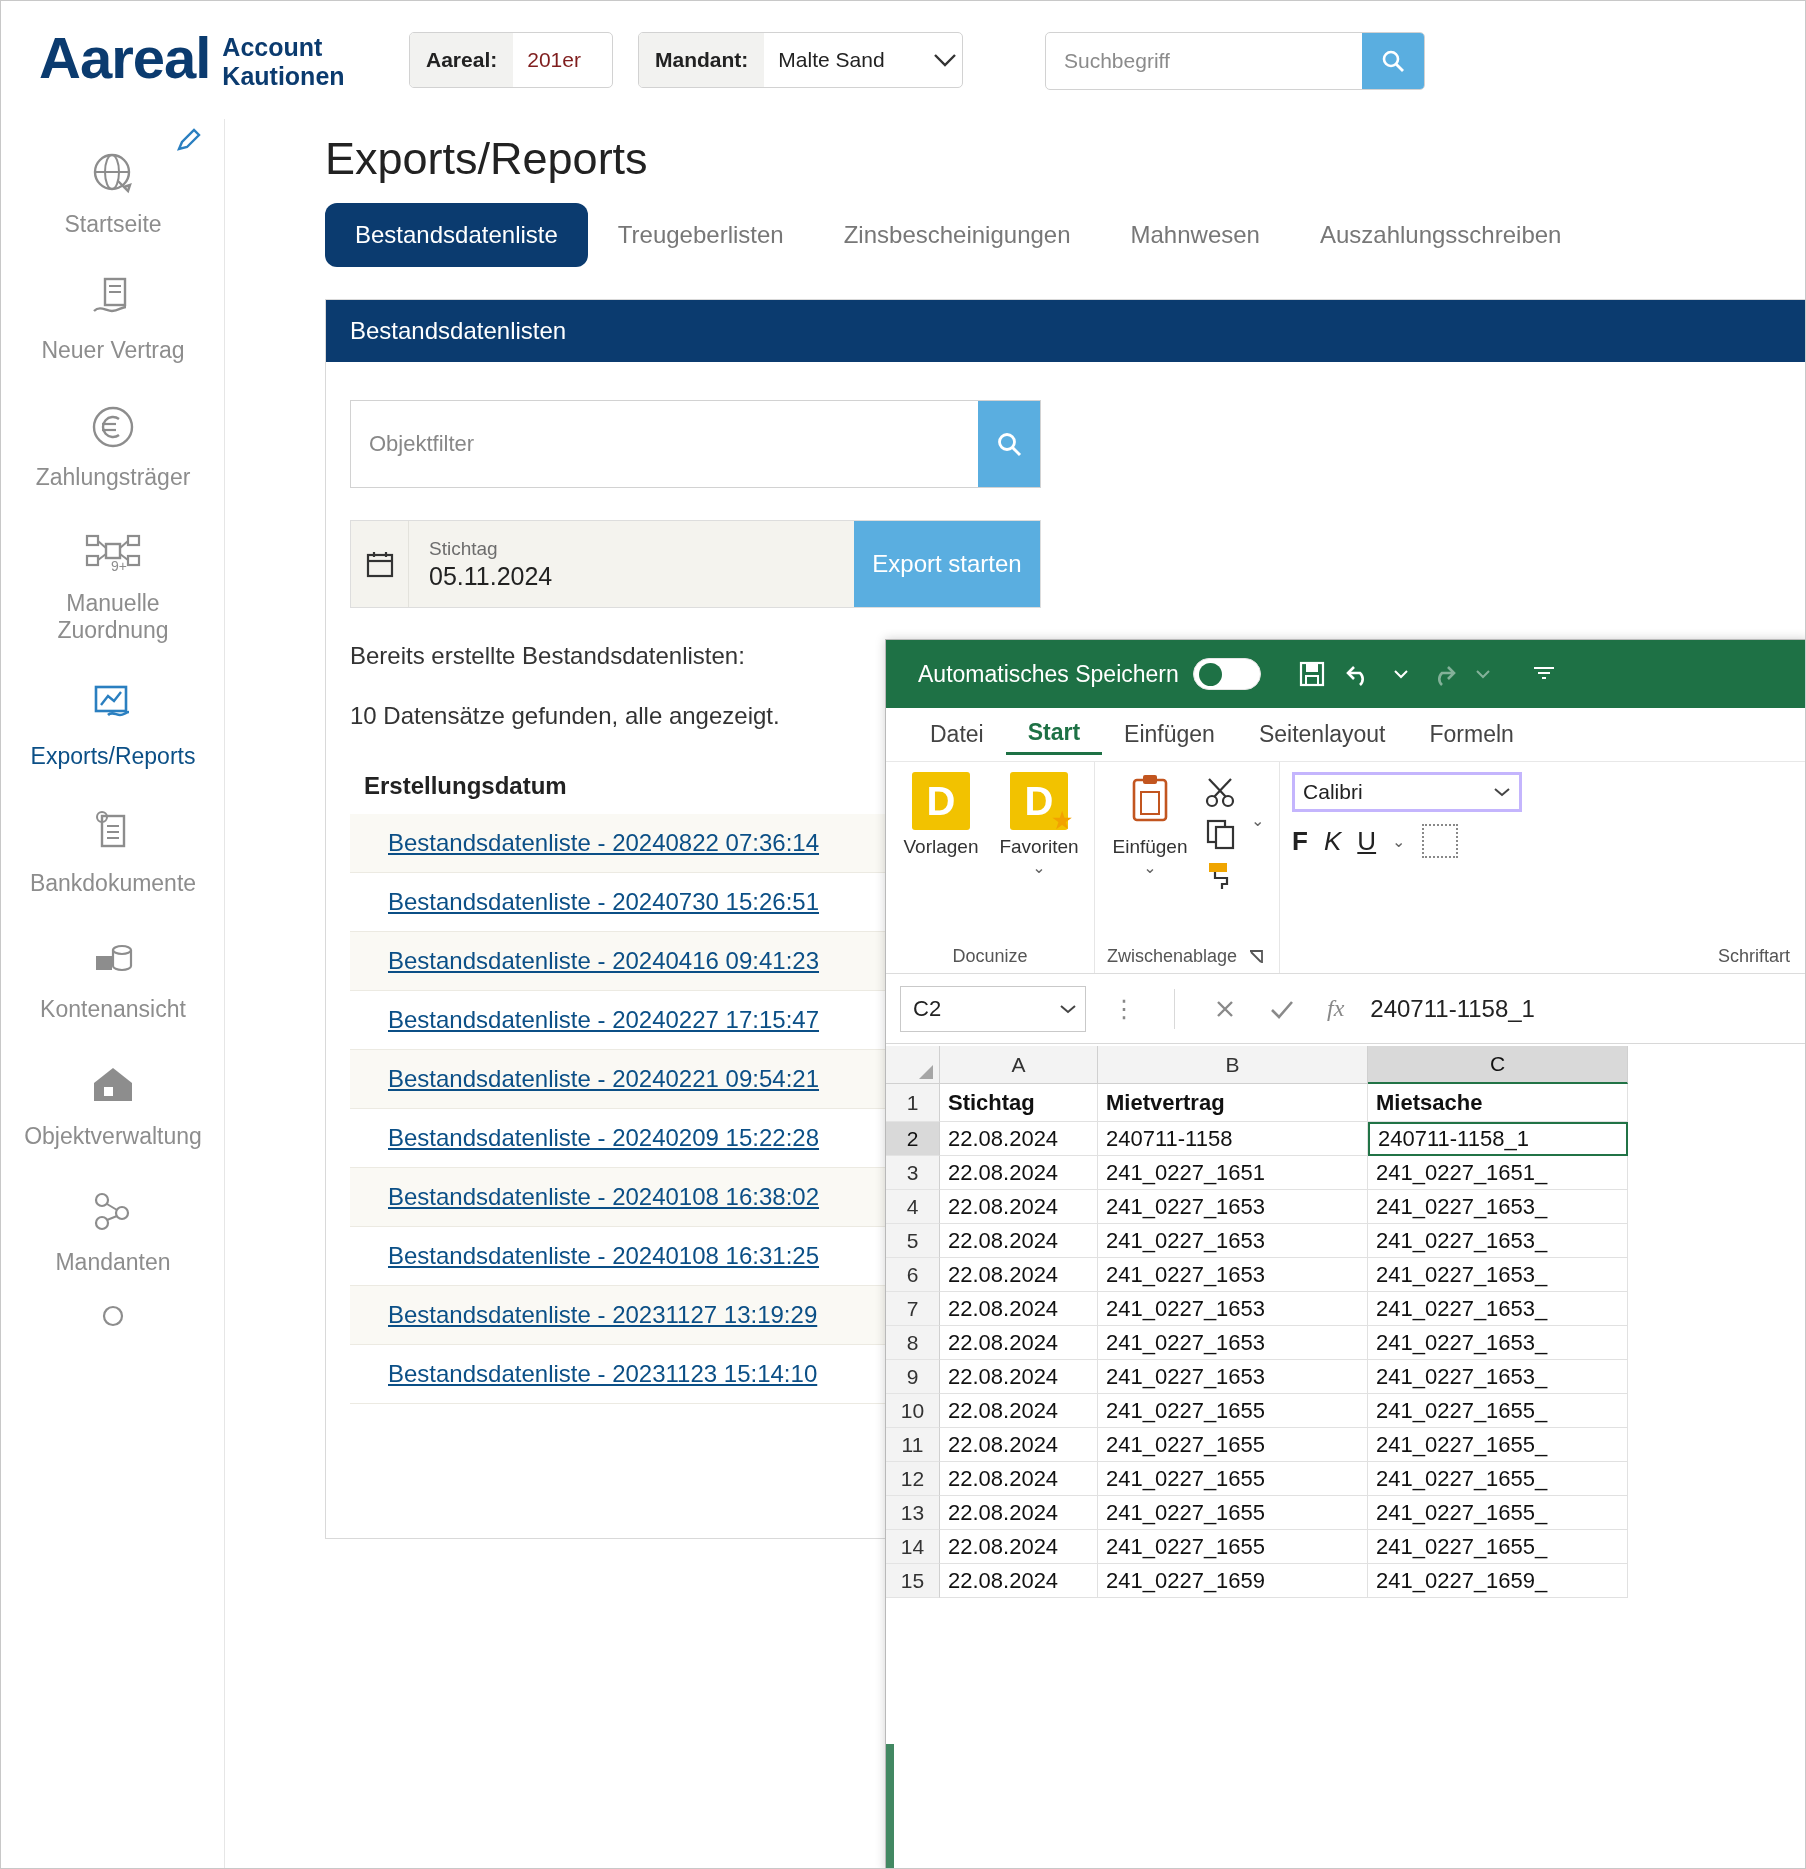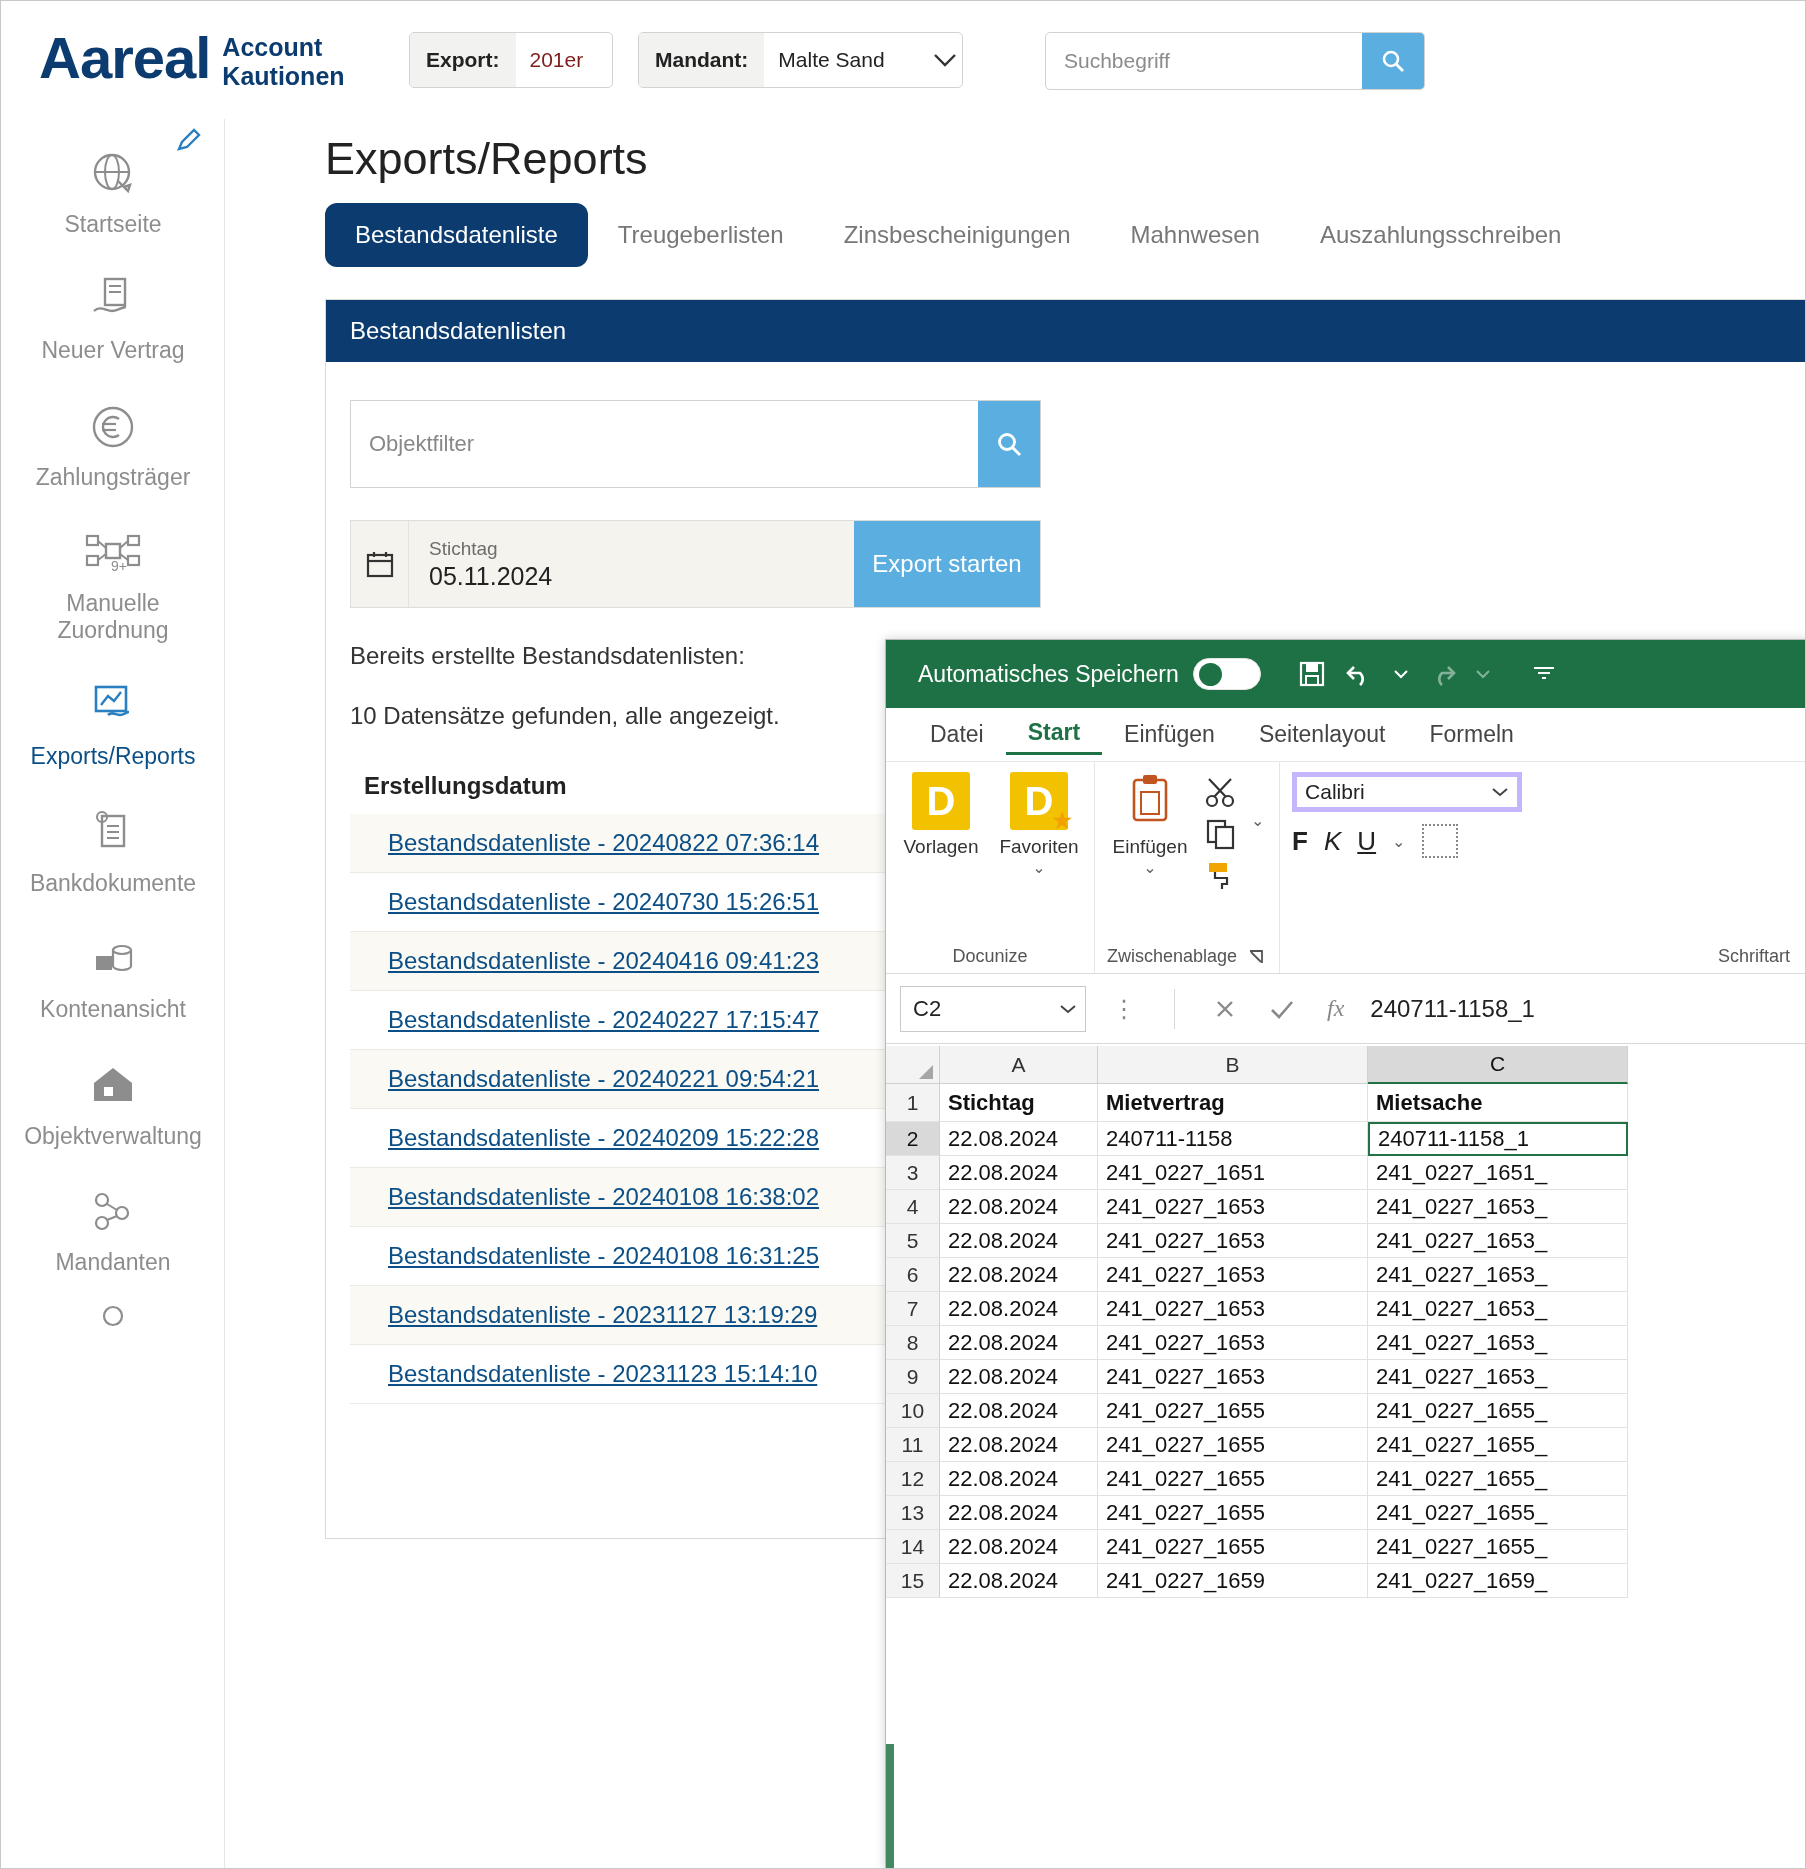--- a/index.html
+++ b/index.html
@@ -424,21 +424,21 @@
   }
   .dsq .star {
     position: absolute; right: -4px; bottom: -4px;
     color: #f2a200; font-size: 22px;
   }
   .chevd { font-size: 16px; color: #666; }
 
   .rb-font { flex: 1; padding: 10px 10px 4px 12px; display:flex; flex-direction:column; justify-content: space-between;}
   .fontsel {
     width: 230px; height: 40px;
-    border: 5px solid #c4b5fd;
+    border: 3px solid #c4b5fd;
     display: flex; align-items: center;
     padding: 0 8px;
     font-size: 21px; color: #222;
     background: #fff;
   }
   .fontsel .cv { margin-left: auto; color: #444; }
   .fmt-row { display: flex; align-items: center; gap: 16px; margin-top: 12px; }
   .fmt-b { font-size: 26px; font-weight: bold; color: #222; cursor:pointer;}
   .fmt-i { font-size: 26px; font-style: italic; color: #222; cursor:pointer;}
   .fmt-u { font-size: 26px; text-decoration: underline; color: #222; cursor:pointer;}
@@ -555,21 +555,21 @@
   <div class="header">
     <div class="logo">
       <span class="logo-word">Aareal</span>
       <span class="logo-sub">
         <span>Account</span><br>
         <span>Kautionen</span>
       </span>
     </div>
 
     <div class="client-box">
-      <div class="client-label">Export:</div>
+      <div class="client-label">Aareal:</div>
       <div class="client-val">201er</div>
     </div>
 
     <div class="mandant-box">
       <div class="mandant-label">Mandant:</div>
       <div class="mandant-val">Malte Sand</div>
       <div class="chev">
         <svg class="svgi" width="24" height="16" viewBox="0 0 24 16">
             <path d="M2 3 L12 13 L22 3" fill="none" stroke="#333" stroke-width="2.4"></path>
           </svg>

